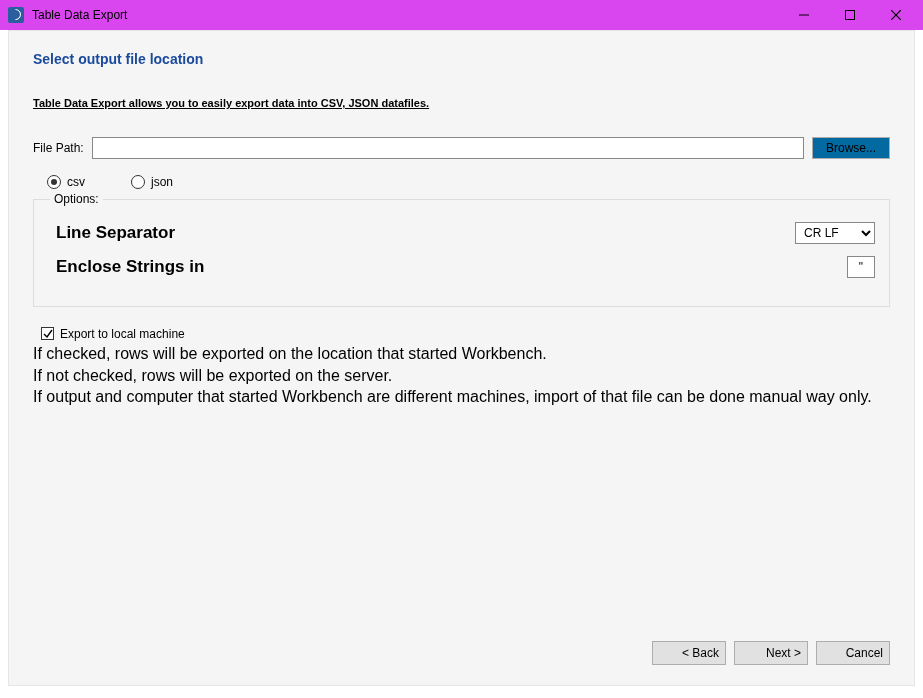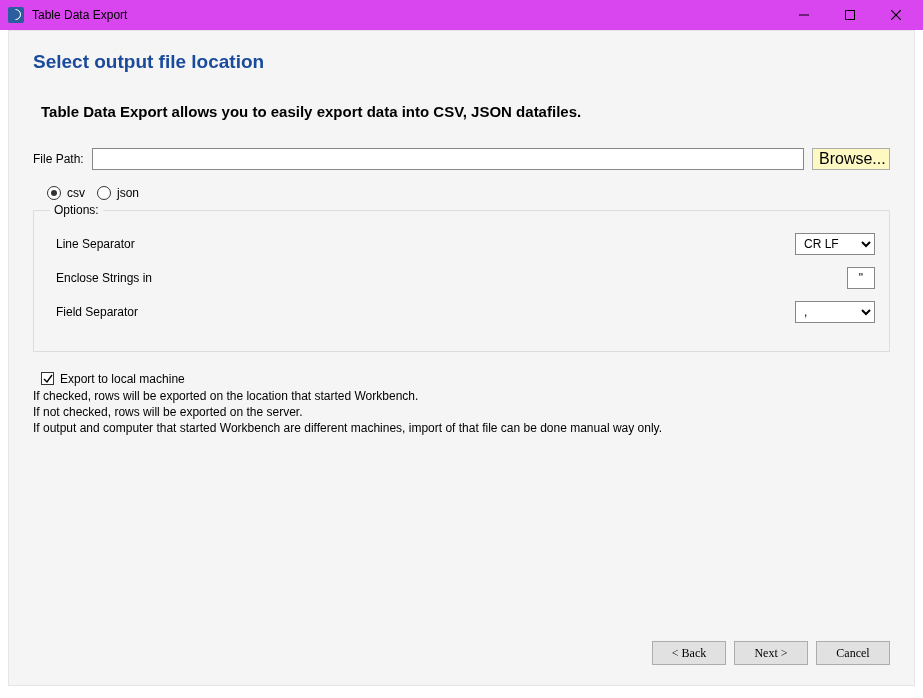--- a/index.html
+++ b/index.html
@@ -52,56 +52,57 @@
       background: #f5f5f5;
       margin: 0 8px 8px 8px;
       border: 1px solid #e5e5e5;
       height: 656px;
       position: relative;
       padding: 20px 24px;
     }
     .section-header {
       color: #1a4a9c;
       font-weight: bold;
-      font-size: 19px;
+      font-size: 14px;
       margin-bottom: 30px;
     }
     .intro-text {
       font-weight: bold;
-      font-size: 15px;
-      margin: 30px 0 28px 8px;
+      font-size: 11px;
+      margin: 30px 0 28px 0;
+      text-decoration: underline;
     }
     .filepath-row {
       display: flex;
       align-items: center;
       gap: 8px;
       margin-bottom: 16px;
     }
     .filepath-label { white-space: nowrap; }
     .filepath-input {
       flex: 1;
       height: 22px;
       border: 1px solid #888;
       background: #fff;
       padding: 0 4px;
       font-family: inherit;
       font-size: 12px;
     }
     .browse-btn {
       width: 78px;
       height: 22px;
-      background: #fef9c3;
+      background: #0369a1;
       border: 1px solid #adadad;
       font-family: inherit;
-      font-size: 16px;
+      font-size: 12px;
       cursor: pointer;
     }
     .format-row {
       display: flex;
-      gap: 12px;
+      gap: 46px;
       margin: 0 0 10px 14px;
     }
     .radio-wrap {
       display: flex;
       align-items: center;
       gap: 6px;
       cursor: pointer;
     }
     .radio-circle {
       width: 14px; height: 14px;
@@ -128,21 +129,21 @@
       background: #f5f5f5;
       padding: 0 4px;
       font-size: 12px;
     }
     .option-row {
       display: flex;
       align-items: center;
       justify-content: space-between;
       margin: 12px 0;
     }
-    .opt-label { font-size: 12px; }
+    .opt-label { font-size: 17px; font-weight: bold; }
     .opt-select,
     .opt-input {
       height: 22px;
       border: 1px solid #888;
       background: #fff;
       font-family: inherit;
       font-size: 12px;
       padding: 0 4px;
     }
     .opt-select.wide { width: 80px; }
@@ -154,39 +155,40 @@
       cursor: pointer;
     }
     .checkbox-box {
       width: 13px; height: 13px;
       border: 1px solid #333;
       background: #fff;
       display: flex; align-items: center; justify-content: center;
     }
     .checkbox-box svg { width: 10px; height: 10px; }
     .hint-text {
-      font-size: 12px;
+      font-size: 16px;
       line-height: 1.35;
       margin-top: 0;
     }
     .button-bar {
       position: absolute;
       bottom: 20px;
       right: 24px;
       display: flex;
       gap: 8px;
     }
     .nav-btn {
       width: 74px;
       height: 24px;
       background: #e1e1e1;
       border: 1px solid #adadad;
-      font-family: Liberation Serif, serif;
-      font-size: 12px;
-      cursor: pointer;
+      font-family: Liberation Sans, sans-serif;
+      font-size: 12px;
+      cursor: pointer;
+      text-align: right;
     }
   </style>
 </head>
 <body>
 
 <div class="titlebar">
   <div class="titlebar-icon"></div>
   <div class="titlebar-title">Table Data Export</div>
   <div class="titlebar-spacer"></div>
   <div class="win-controls">
@@ -242,26 +244,20 @@
       <select class="opt-select wide">
         <option>CR LF</option>
       </select>
     </div>
 
     <div class="option-row">
       <span class="opt-label">Enclose Strings in</span>
       <input class="opt-input narrow" type="text" value="&quot;" style="">
     </div>
 
-    <div class="option-row">
-      <span class="opt-label">Field Separator</span>
-      <select class="opt-select wide">
-        <option>,</option>
-      </select>
-    </div>
 
   </div>
 
   <div class="checkbox-row">
     <span class="checkbox-box">
       <svg viewBox="0 0 10 10">
           <polyline points="1,5 4,8 9,1" fill="none" stroke="#000" stroke-width="1.4"></polyline>
         </svg>
     </span>
     <span>Export to local machine</span>

